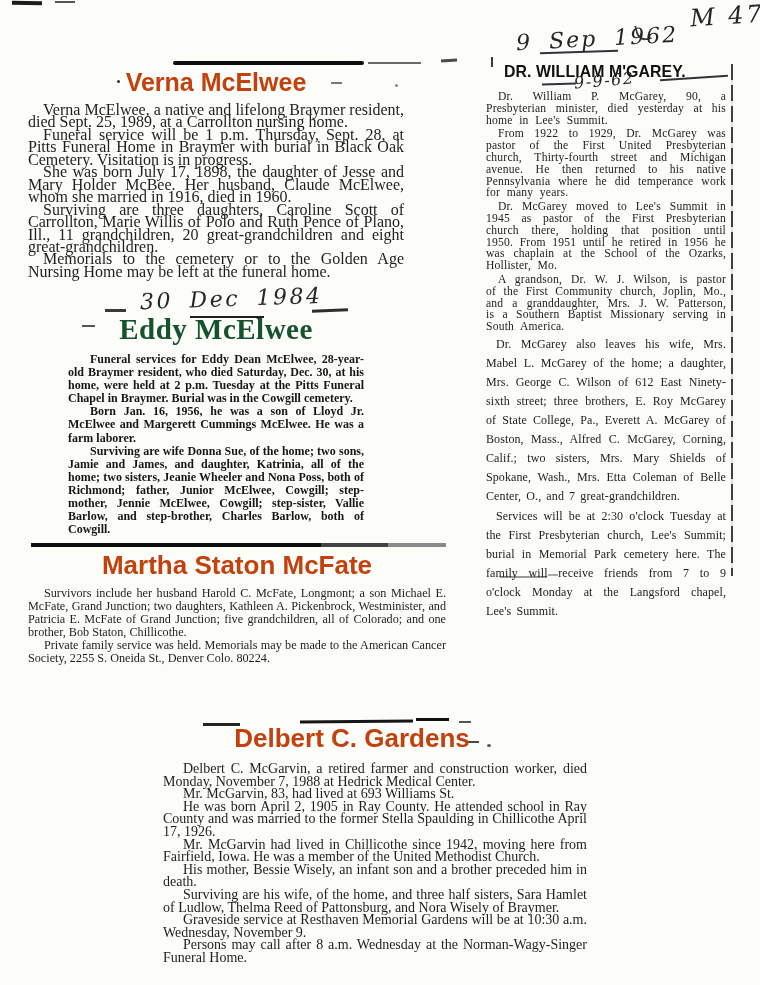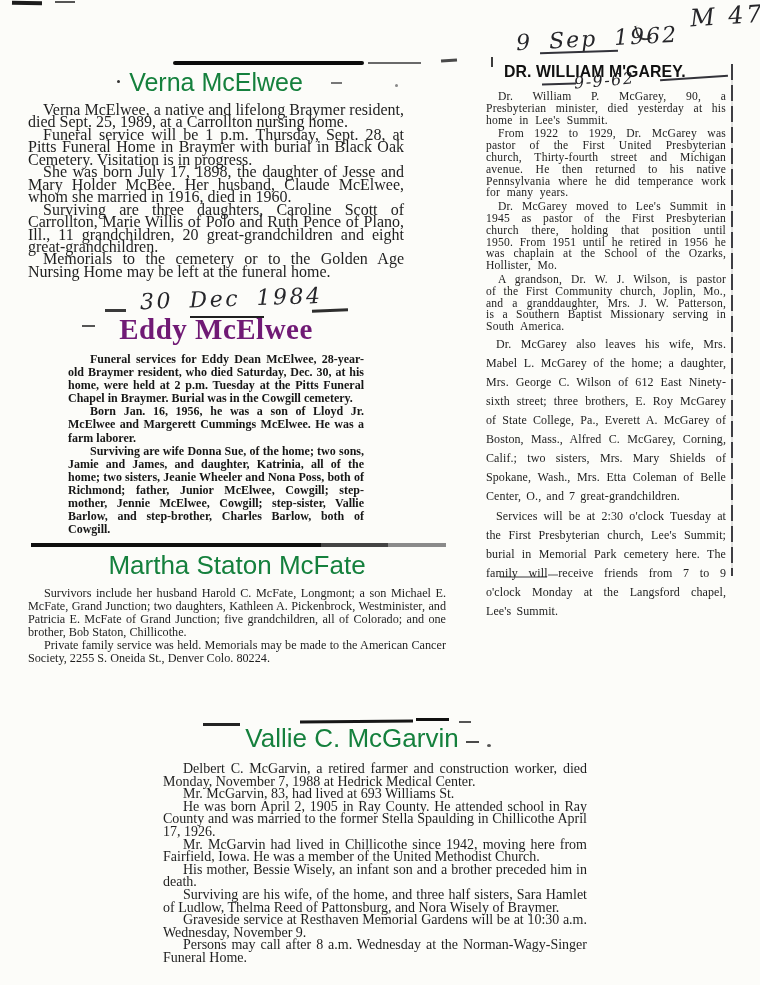--- a/index.html
+++ b/index.html
@@ -41,22 +41,22 @@
   .hw-squiggle{position:absolute;left:636px;top:24px;width:12px;height:15px;border-left:2px solid #3a3a3a;border-bottom:2px solid #3a3a3a;border-radius:0 0 0 10px;transform:rotate(-15deg);}
   .hw-sep62{left:516px;top:26px;font-size:22px;transform:rotate(-3deg);letter-spacing:2px;word-spacing:8px;}
   .hw-sep62-ul{position:absolute;left:540px;top:51px;width:78px;height:2px;background:#33333a;transform:rotate(-2deg);}
   .hw-dec84{left:140px;top:286px;font-size:22px;transform:rotate(-2deg);letter-spacing:2.5px;word-spacing:7px;}
   .hw-962{left:574px;top:71px;font-size:16px;transform:rotate(-5deg);letter-spacing:1.5px;}
   .hw-962-l1{position:absolute;left:542px;top:83px;width:34px;height:2px;background:#33333a;transform:rotate(-2deg);z-index:6;}
   .hw-962-l2{position:absolute;left:660px;top:77px;width:68px;height:2px;background:#33333a;transform:rotate(-4deg);z-index:6;}
   
   .clip{position:absolute;}
   .clip p{margin:0;text-align:justify;font-family:Liberation Serif, serif;}
-  .hsans{font-family:"Liberation Sans", sans-serif;font-weight:normal;text-align:center;margin:0;color:#15803d;}
-  .hserif{font-family:"Liberation Serif", serif;font-weight:bold;text-align:center;margin:0;color:#701a75;}
+  .hsans{font-family:"Liberation Sans", sans-serif;font-weight:bold;text-align:center;margin:0;color:#c2410c;}
+  .hserif{font-family:"Liberation Serif", serif;font-weight:bold;text-align:center;margin:0;color:#14532d;}
   #verna{left:28px;top:60px;width:376px;}
   #verna h2{font-size:25px;margin:8px 0 7px;}
   #verna p{font-size:16px;line-height:12.45px;text-indent:15px;}
   #eddy{left:68px;top:303px;width:296px;}
   #eddy h2{font-size:29px;margin:10px 0 7px;letter-spacing:0.5px;}
   #eddy p{font-weight:bold;font-size:12px;line-height:13.1px;text-indent:22px;color:#161616;}
   #martha{left:28px;top:543px;width:418px;}
   .martha-bar{height:4px;width:415px;margin:0 0 2px 3px;background:linear-gradient(90deg,#0e0e0e 0 70%, #444 70% 86%, #8a8a8a 86% 100%);}
   #martha h2{font-size:26px;margin:3px 0 6px;}
   #martha p{font-size:12.2px;line-height:13px;text-indent:16px;}
@@ -123,21 +123,21 @@
   </section>
 
   <section class="clip" id="martha">
     <div class="martha-bar"></div>
     <h2 class="hsans">Martha Staton McFate</h2>
     <p>Survivors include her husband Harold C. McFate,  Longmont; a son Michael E. McFate, Grand Junction; two daughters, Kathleen A. Pickenbrock, Westminister, and Patricia E. McFate of Grand Junction; five grandchildren, all  of Colorado; and one brother, Bob Staton, Chillicothe.</p>
     <p>Private family service was held. Memorials may be made to the American Cancer Society, 2255 S. Oneida St., Denver Colo. 80224.</p>
   </section>
 
   <section class="clip" id="delbert">
-    <h2 class="hsans">Vallie C. McGarvin</h2>
+    <h2 class="hsans">Delbert C. Gardens</h2>
     <p>Delbert C. McGarvin, a retired farmer and construction worker, died Monday, November 7, 1988 at Hedrick Medical Center.</p>
     <p>Mr. McGarvin, 83, had lived at 693 Williams St.</p>
     <p>He was born April 2, 1905 in Ray County. He attended school in Ray County and was married to the former Stella Spaulding in Chillicothe April 17, 1926.</p>
     <p>Mr. McGarvin had lived in Chillicothe since 1942, moving here from Fairfield, Iowa. He was a member of the United Methodist Church.</p>
     <p>His mother, Bessie Wisely, an infant son and a brother preceded him in death.</p>
     <p>Surviving are his wife, of the home, and three half sisters, Sara Hamlet of Ludlow, Thelma Reed of Pattonsburg, and Nora Wisely of Braymer.</p>
     <p>Graveside service at Resthaven Memorial Gardens will be at 10:30 a.m. Wednesday, November 9.</p>
     <p>Persons may call after 8 a.m. Wednesday at the Norman-Wagy-Singer Funeral Home.</p>
   </section>
 

